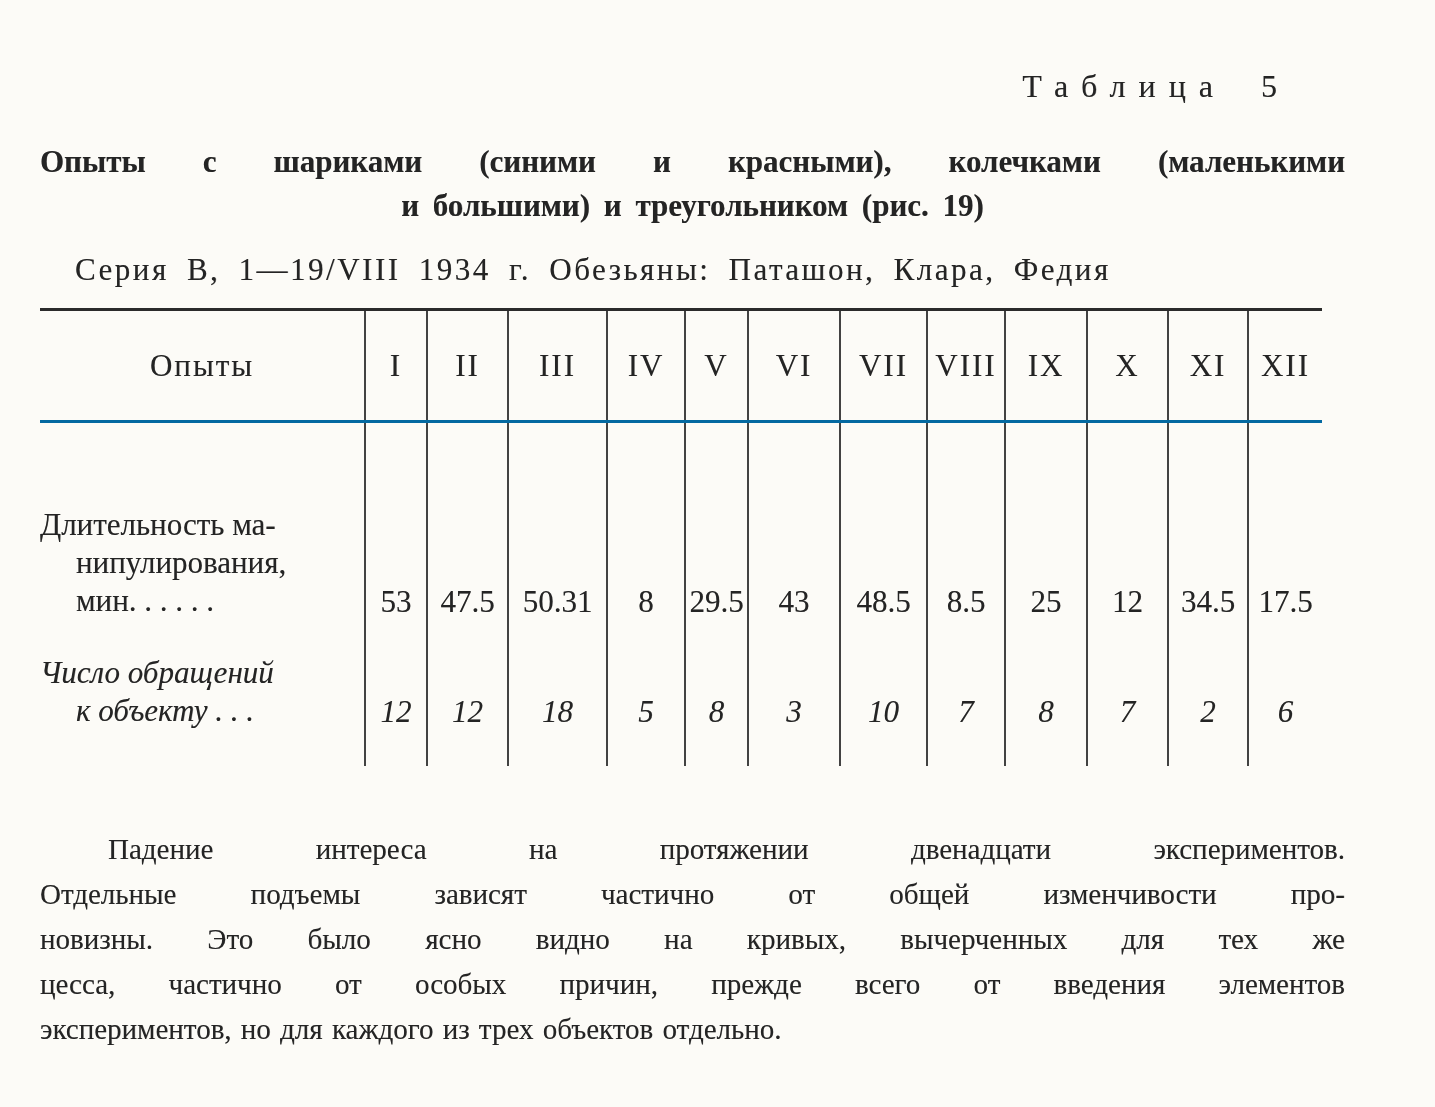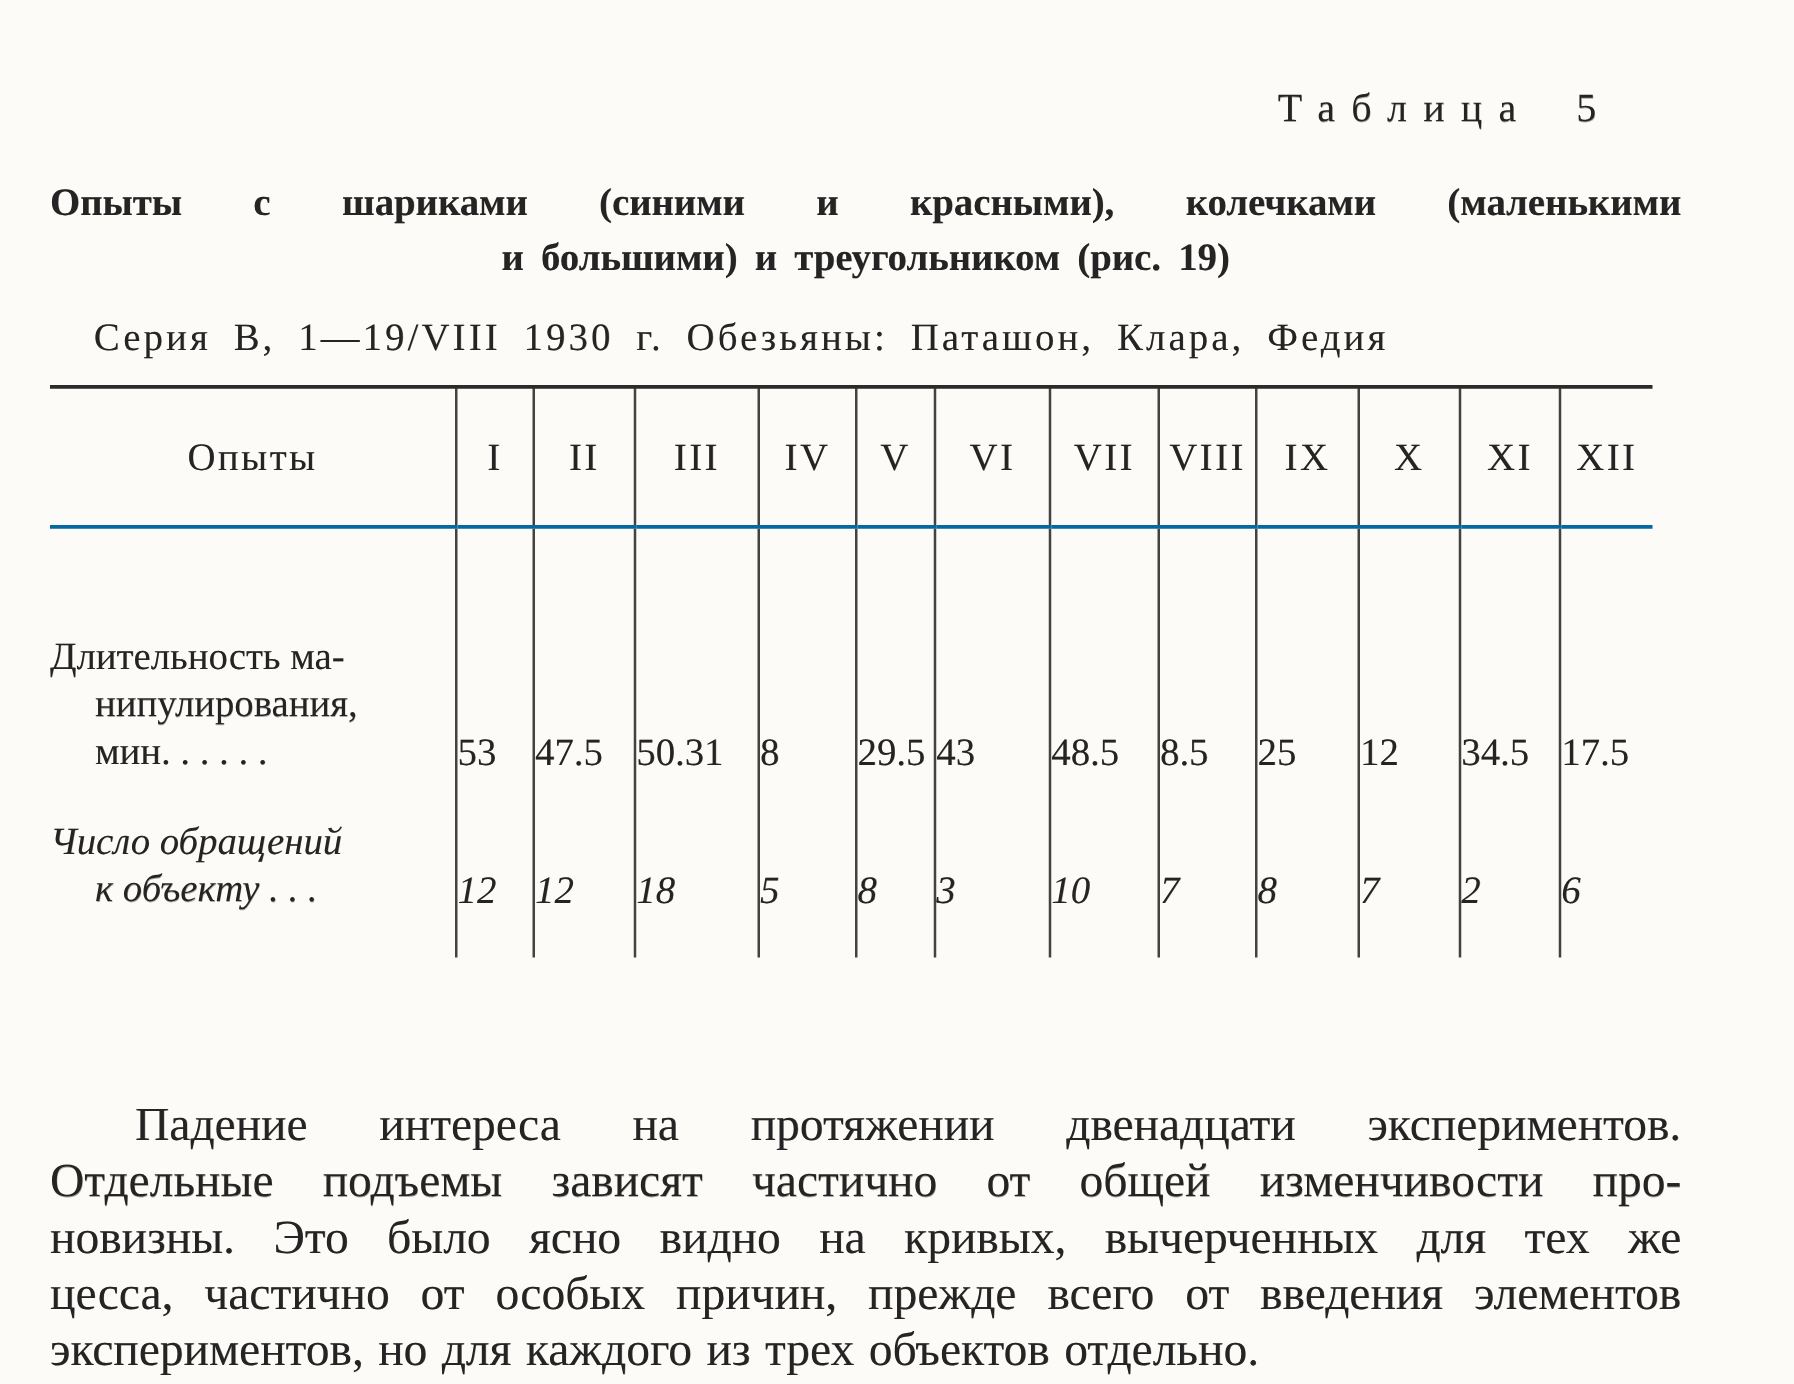--- a/index.html
+++ b/index.html
@@ -56,51 +56,51 @@
     border-left: 2px solid #424242;
   }
   thead tr { height: 112px; }
   thead th {
     border-bottom: 3px solid #0369a1;
     vertical-align: middle;
     text-align: center;
     font-size: 31px;
     letter-spacing: 2px;
   }
-  tbody td { vertical-align: bottom; font-size: 31px; }
+  tbody td { vertical-align: bottom; text-align: center; font-size: 31px; }
   tr.row-1 { height: 218px; }
   tr.row-2 { height: 126px; font-style: italic; }
   tr.row-1 td { padding-bottom: 20px; }
   tr.row-2 td { padding-bottom: 36px; }
   td.row-label { text-align: left; line-height: 38px; }
   .lbl-line.indent { padding-left: 36px; }
   .para {
-    margin-top: 112px;
+    margin-top: 61px;
     width: 1305px;
-    font-size: 38px;
+    font-size: 29px;
     line-height: 45px;
     word-spacing: 2px;
   }
   .para .jline { text-align: justify; text-align-last: justify; }
   .para .indent-first { text-indent: 68px; }
   .para .last-line { text-align: left; }
 </style>
 </head>
 <body>
 
 <div class="page">
 
   <div class="caption">Таблица 5</div>
 
   <div class="title-block">
     <div class="title-l1">Опыты с шариками (синими и красными), колечками (маленькими</div>
     <div class="title-l2">и большими) и треугольником (рис. 19)</div>
   </div>
 
-  <div class="series">Серия В, 1—19/VIII 1930 г. Обезьяны: Паташон, Клара, Федия</div>
+  <div class="series">Серия В, 1—19/VIII 1934 г. Обезьяны: Паташон, Клара, Федия</div>
 
   <table class="data-table">
     <colgroup>
       <col style="width:325px">
         <col style="width:62px">
         <col style="width:81px">
         <col style="width:99px">
       <col style="width:78px">
         <col style="width:63px">
         <col style="width:92px">

